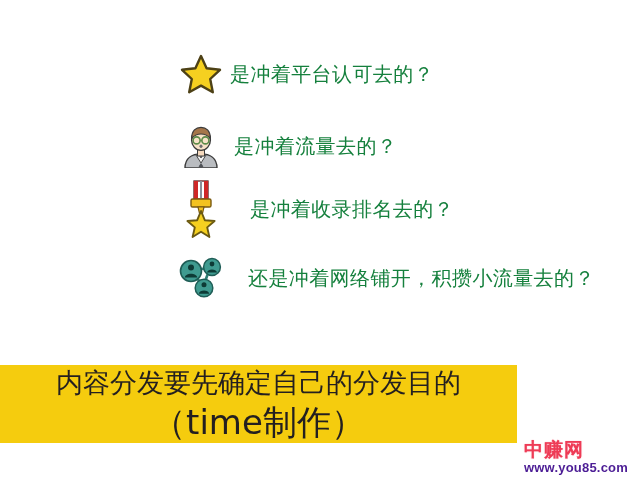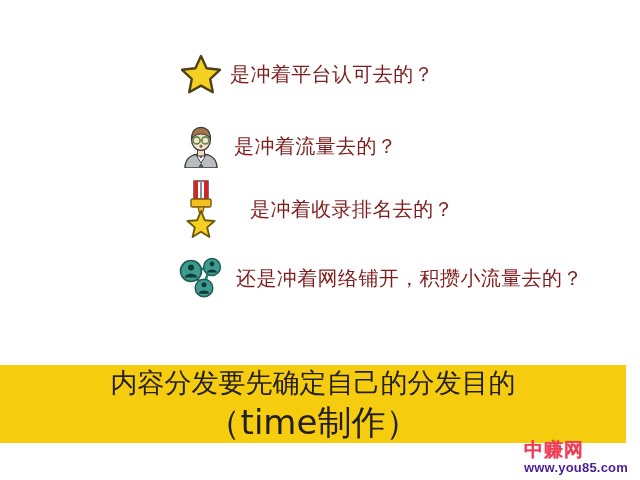--- a/index.html
+++ b/index.html
@@ -43,37 +43,37 @@
     width: 46px;
     height: 52px;
     display: flex;
     align-items: center;
     justify-content: center;
     flex: 0 0 auto;
   }
   .bullet-text {
     font-size: 20px;
     line-height: 1.2;
-    color: #7f1d1d;
+    color: #15803d;
     letter-spacing: 0.4px;
     white-space: nowrap;
     margin-left: 6px;
     font-family: "DejaVu Sans", "Liberation Sans", sans-serif;
   }
   .bullet-row.r1 .bullet-text { margin-left: 6px; }
   .bullet-row.r2 .bullet-text { margin-left: 10px; }
   .bullet-row.r3 .bullet-text { margin-left: 26px; }
-  .bullet-row.r4 .bullet-text { margin-left: 12px; }
+  .bullet-row.r4 .bullet-text { margin-left: 24px; }
 
   
   .banner {
     position: absolute;
     left: 0;
     top: 365px;
-    width: 626px;
+    width: 517px;
     height: 78px;
     background: #F5CC0E;
     display: flex;
     flex-direction: column;
     align-items: center;
     justify-content: center;
     box-sizing: border-box;
     padding-top: 2px;
   }
   .banner-line {

